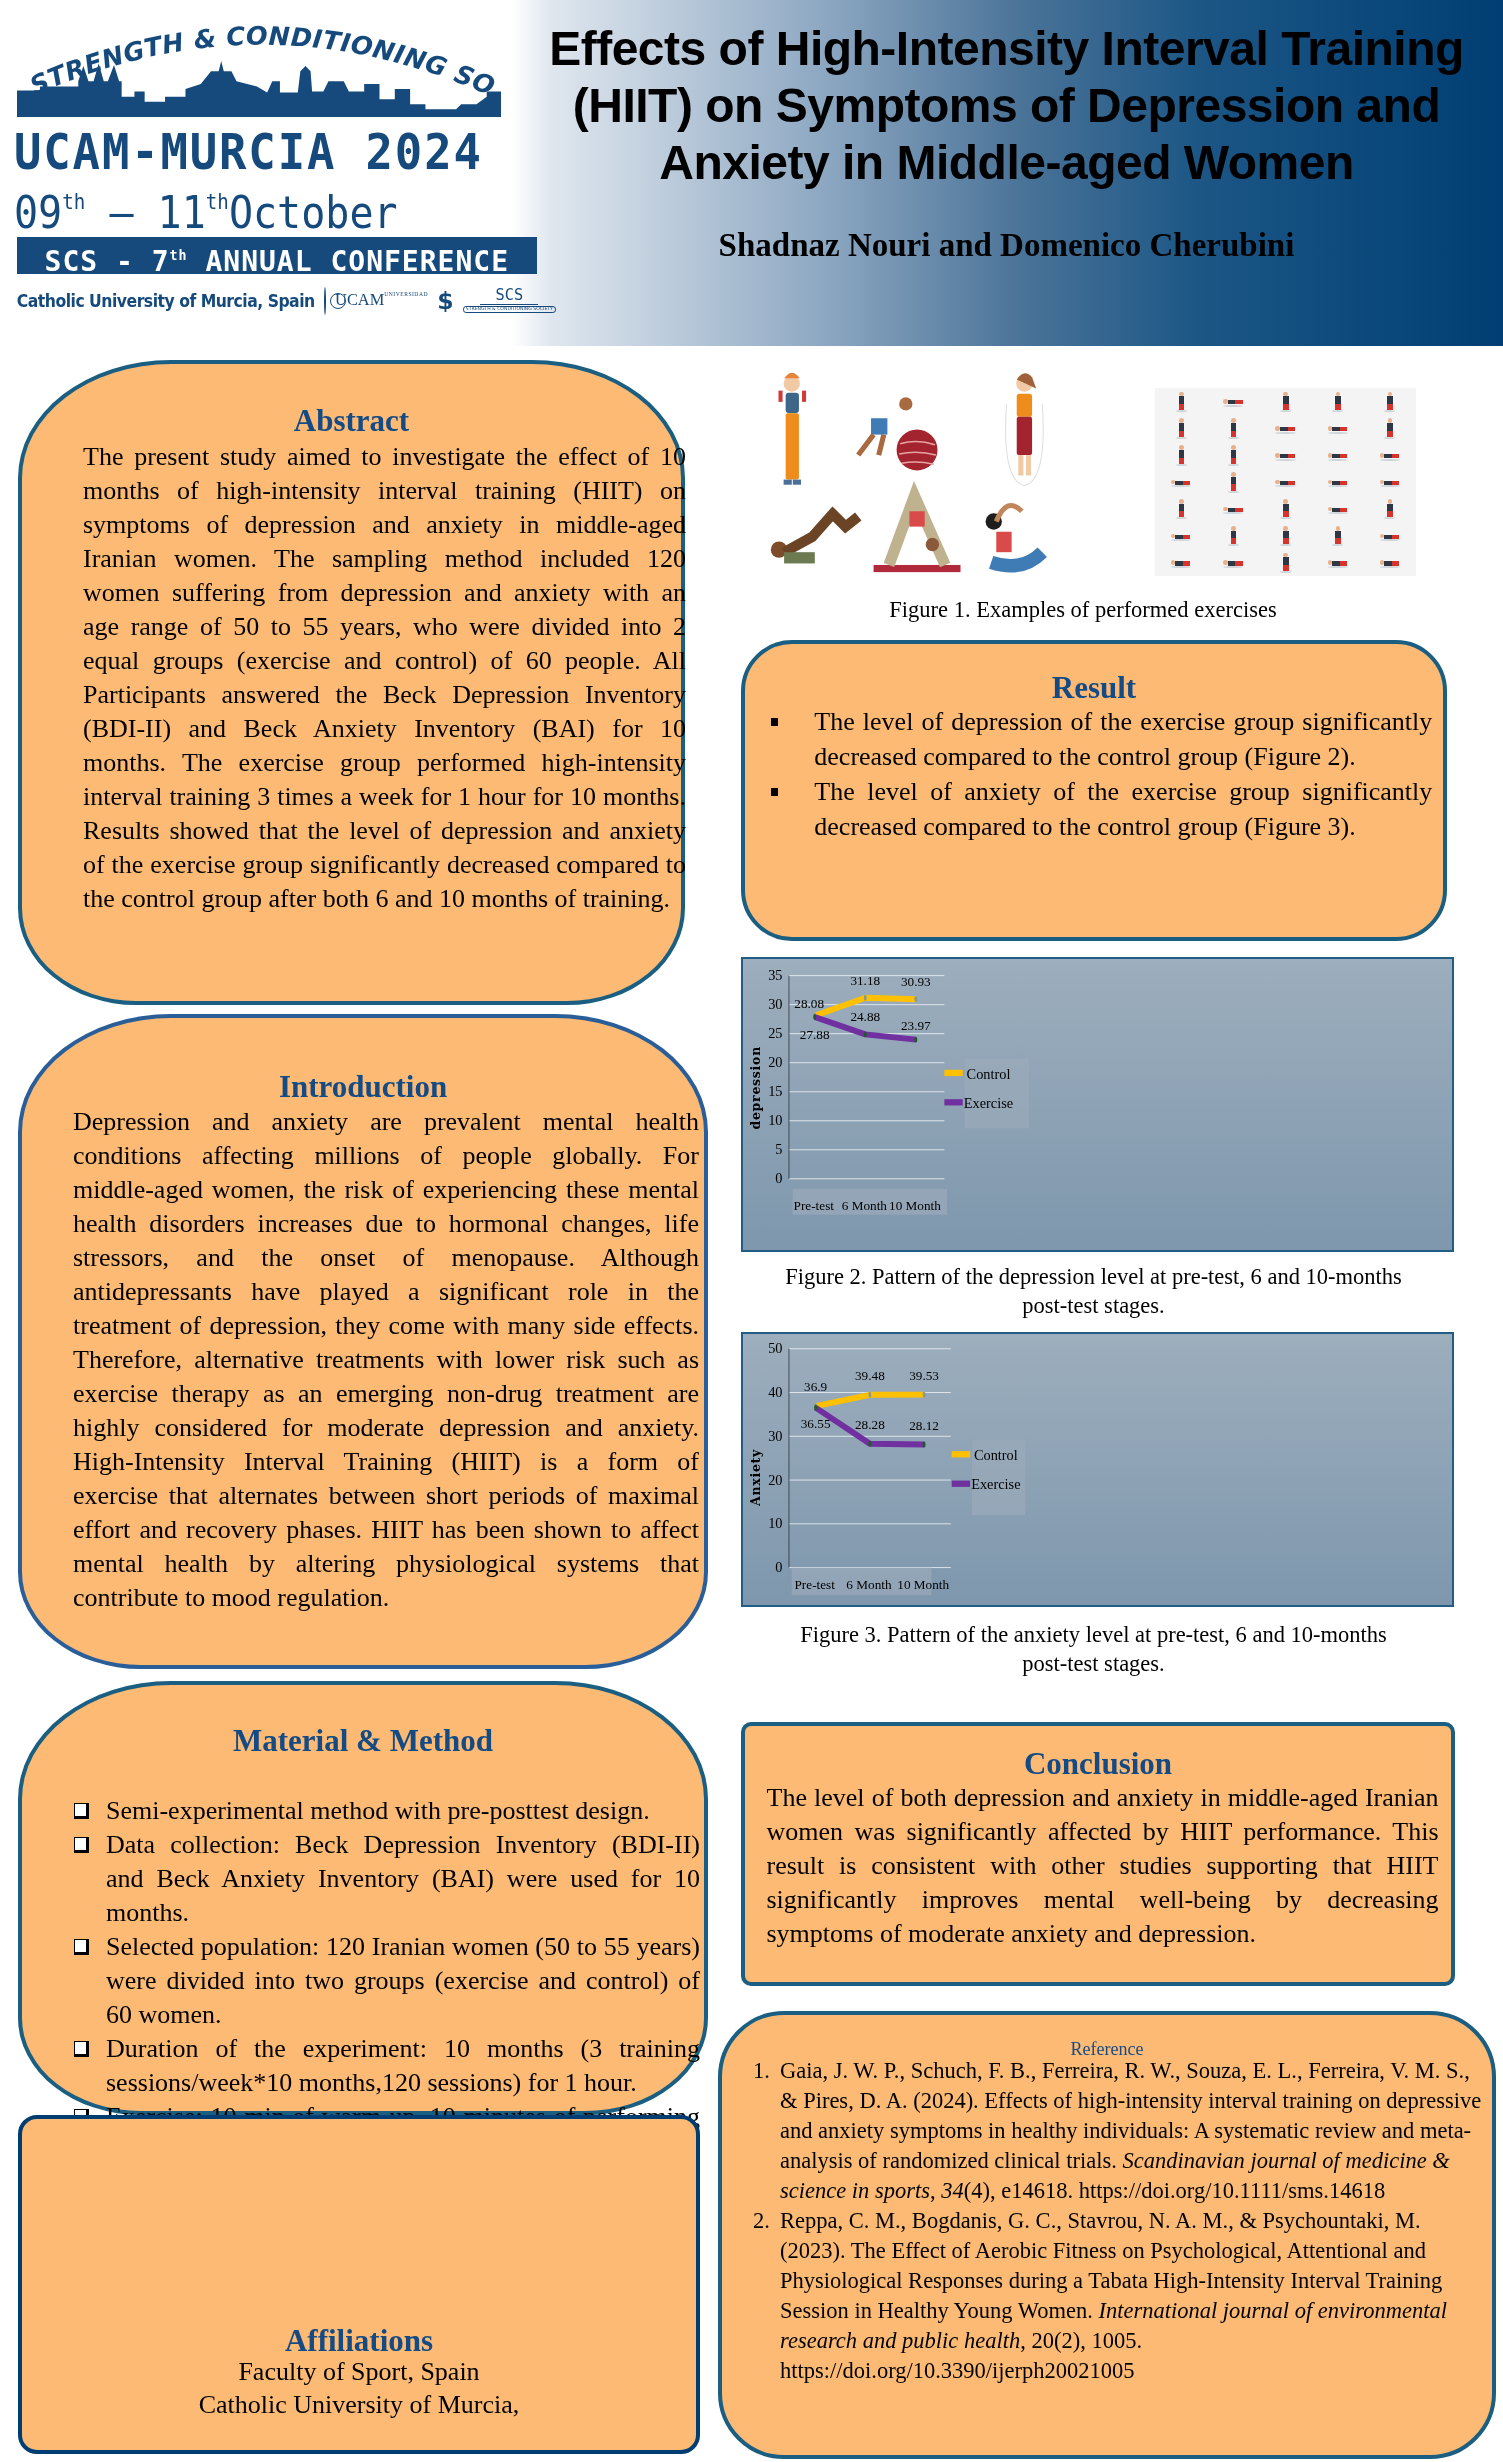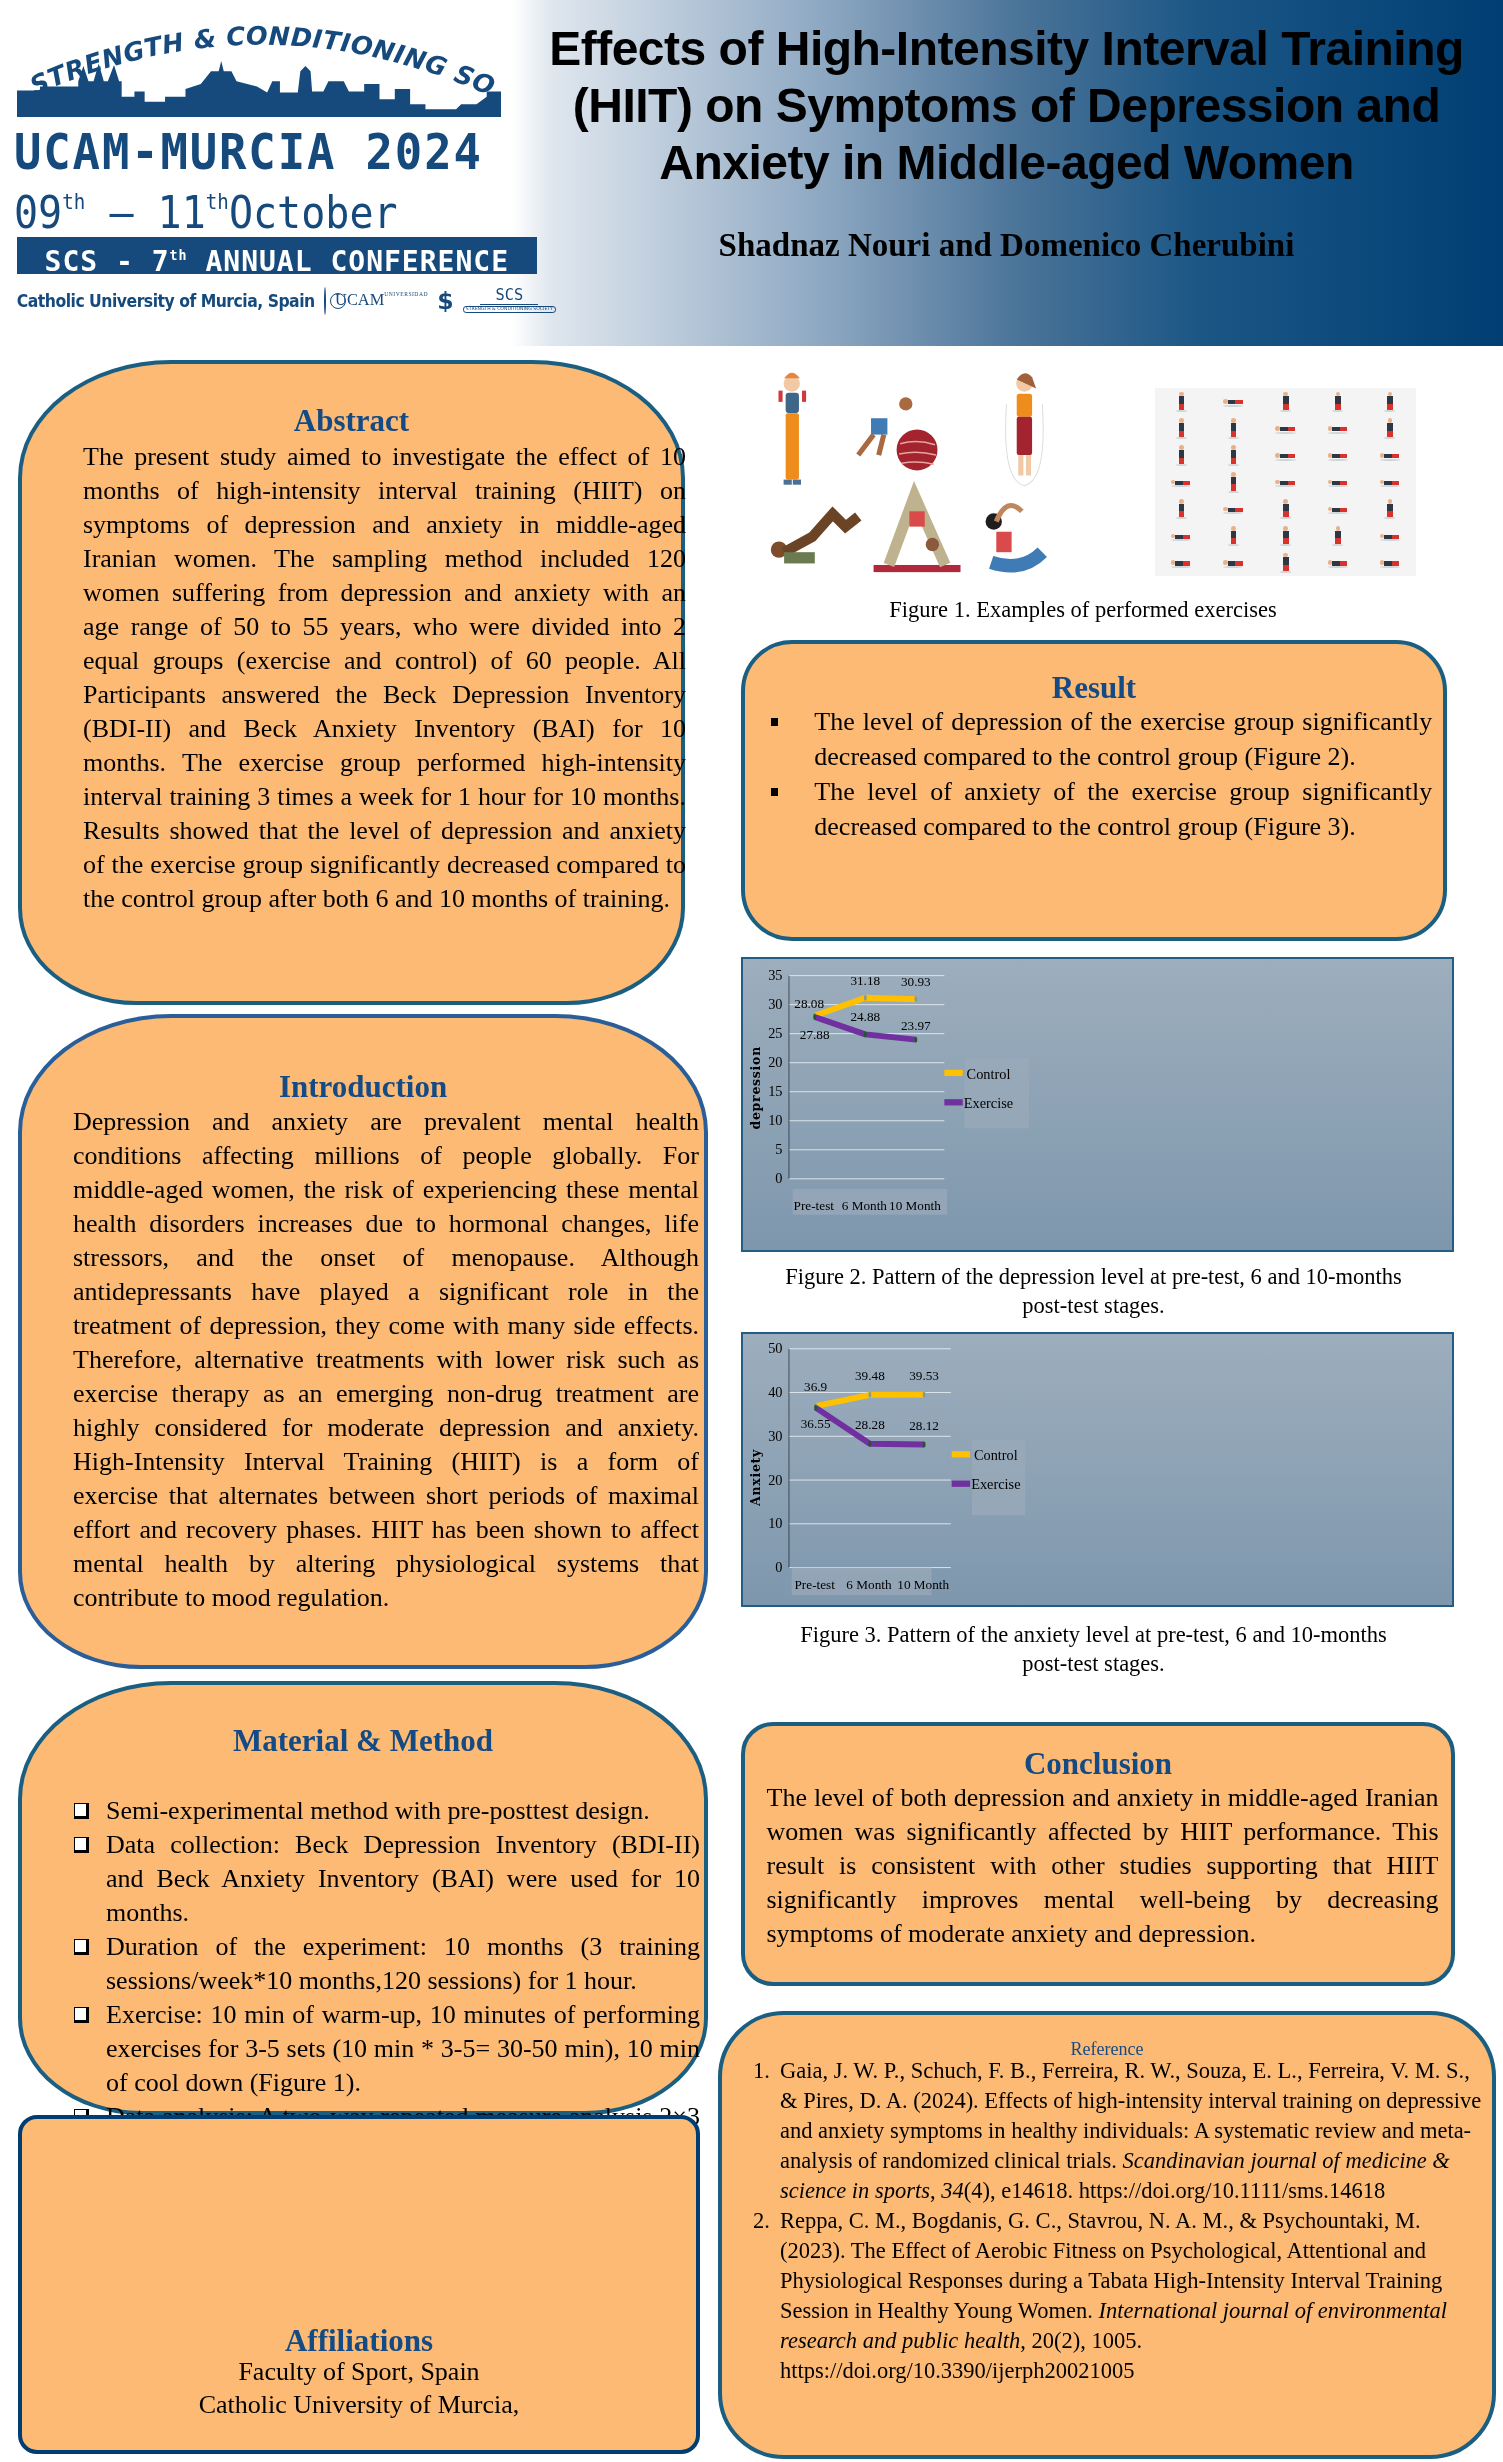--- a/index.html
+++ b/index.html
@@ -54,21 +54,21 @@
   .affil { left: 18px; top: 2115px; width: 682px; height: 339px; border-color: #003d73; border-radius: 19px; }
   .affil h2 { position: absolute; left: 0; top: 204px; width: 100%; }
   .affil .lines { position: absolute; left: 0; top: 236px; width: 100%; text-align: center; font-size: 26px; line-height: 33px; font-family: "Liberation Serif", serif; }
 
   .result { left: 741px; top: 640px; width: 706px; height: 301px; border-radius: 51px; }
   .result h2 { position: absolute; left: 0; top: 25.5px; width: 100%; }
   .result ul { position: absolute; left: 15.3px; top: 60px; width: 672px; list-style: none; }
   .result li { position: relative; padding-left: 54px; font-family: "Liberation Serif", serif; font-size: 26px; line-height: 35px; text-align: justify; }
   .sq { position: absolute; left: 11.2px; top: 14px; width: 6.6px; height: 7.7px; background: #000; }
 
-  .conclusion { left: 741px; top: 1722px; width: 714px; height: 264px; border-radius: 32px; }
+  .conclusion { left: 741px; top: 1722px; width: 714px; height: 264px; border-radius: 10px; }
   .conclusion h2 { position: absolute; left: 0; top: 20.4px; width: 100%; }
   .conclusion .para { position: absolute; left: 21.5px; top: 55px; width: 672px; }
 
   .reference { left: 718px; top: 2011px; width: 778px; height: 448px; border-radius: 66px; }
   .reference h2 { position: absolute; left: 0; top: 16.4px; width: 100%; font-weight: normal; font-size: 18px; }
   .reference ol { position: absolute; left: 31px; top: 41px; width: 736px; list-style: none; }
   .reference li { position: relative; padding-left: 27px; font-family: "Liberation Serif", serif; font-size: 22.5px; line-height: 30px; text-align: left; }
   .reference li .num { position: absolute; left: 0; top: 0; }
 
   
@@ -136,20 +136,21 @@
 <div class="box intro">
   <h2>Introduction</h2>
   <p class="para">Depression and anxiety are prevalent mental health conditions affecting millions of people globally. For middle-aged women, the risk of experiencing these mental health disorders increases due to hormonal changes, life stressors, and the onset of menopause. Although antidepressants have played a significant role in the treatment of depression, they come with many side effects. Therefore, alternative treatments with lower risk such as exercise therapy as an emerging non-drug treatment are highly considered for moderate depression and anxiety. High-Intensity Interval Training (HIIT) is a form of exercise that alternates between short periods of maximal effort and recovery phases. HIIT has been shown to affect mental health by altering physiological systems that contribute to mood regulation.</p>
 </div>
 
 <div class="box method">
   <h2>Material &amp; Method</h2>
   <ul>
     <li><span class="checkbox"></span><span>Semi-experimental method with pre-posttest design.</span></li>
     <li><span class="checkbox"></span><span>Data collection: Beck Depression Inventory (BDI-II) and Beck Anxiety Inventory (BAI) were used for 10 months.</span></li>
+    <li><span class="checkbox"></span><span>Selected population: 120 Iranian women (50 to 55 years) were divided into two groups (exercise and control) of 60 women.</span></li>
     <li><span class="checkbox"></span><span>Duration of the experiment: 10 months (3 training sessions/week*10 months,120 sessions) for 1 hour.</span></li>
     <li><span class="checkbox"></span><span>Exercise: 10 min of warm-up, 10 minutes of performing exercises for 3-5 sets (10 min * 3-5= 30-50 min), 10 min of cool down (Figure 1).</span></li>
     <li><span class="checkbox"></span><span>Data analysis: A two-way repeated measure analysis 2×3 (RMANOVA) after 6 and 10 months of training (p &lt; 0.05).</span></li>
   </ul>
 </div>
 
 <div class="box affil">
   <h2>Affiliations</h2>
   <div class="lines">
     <div>Faculty of Sport, Spain</div>

